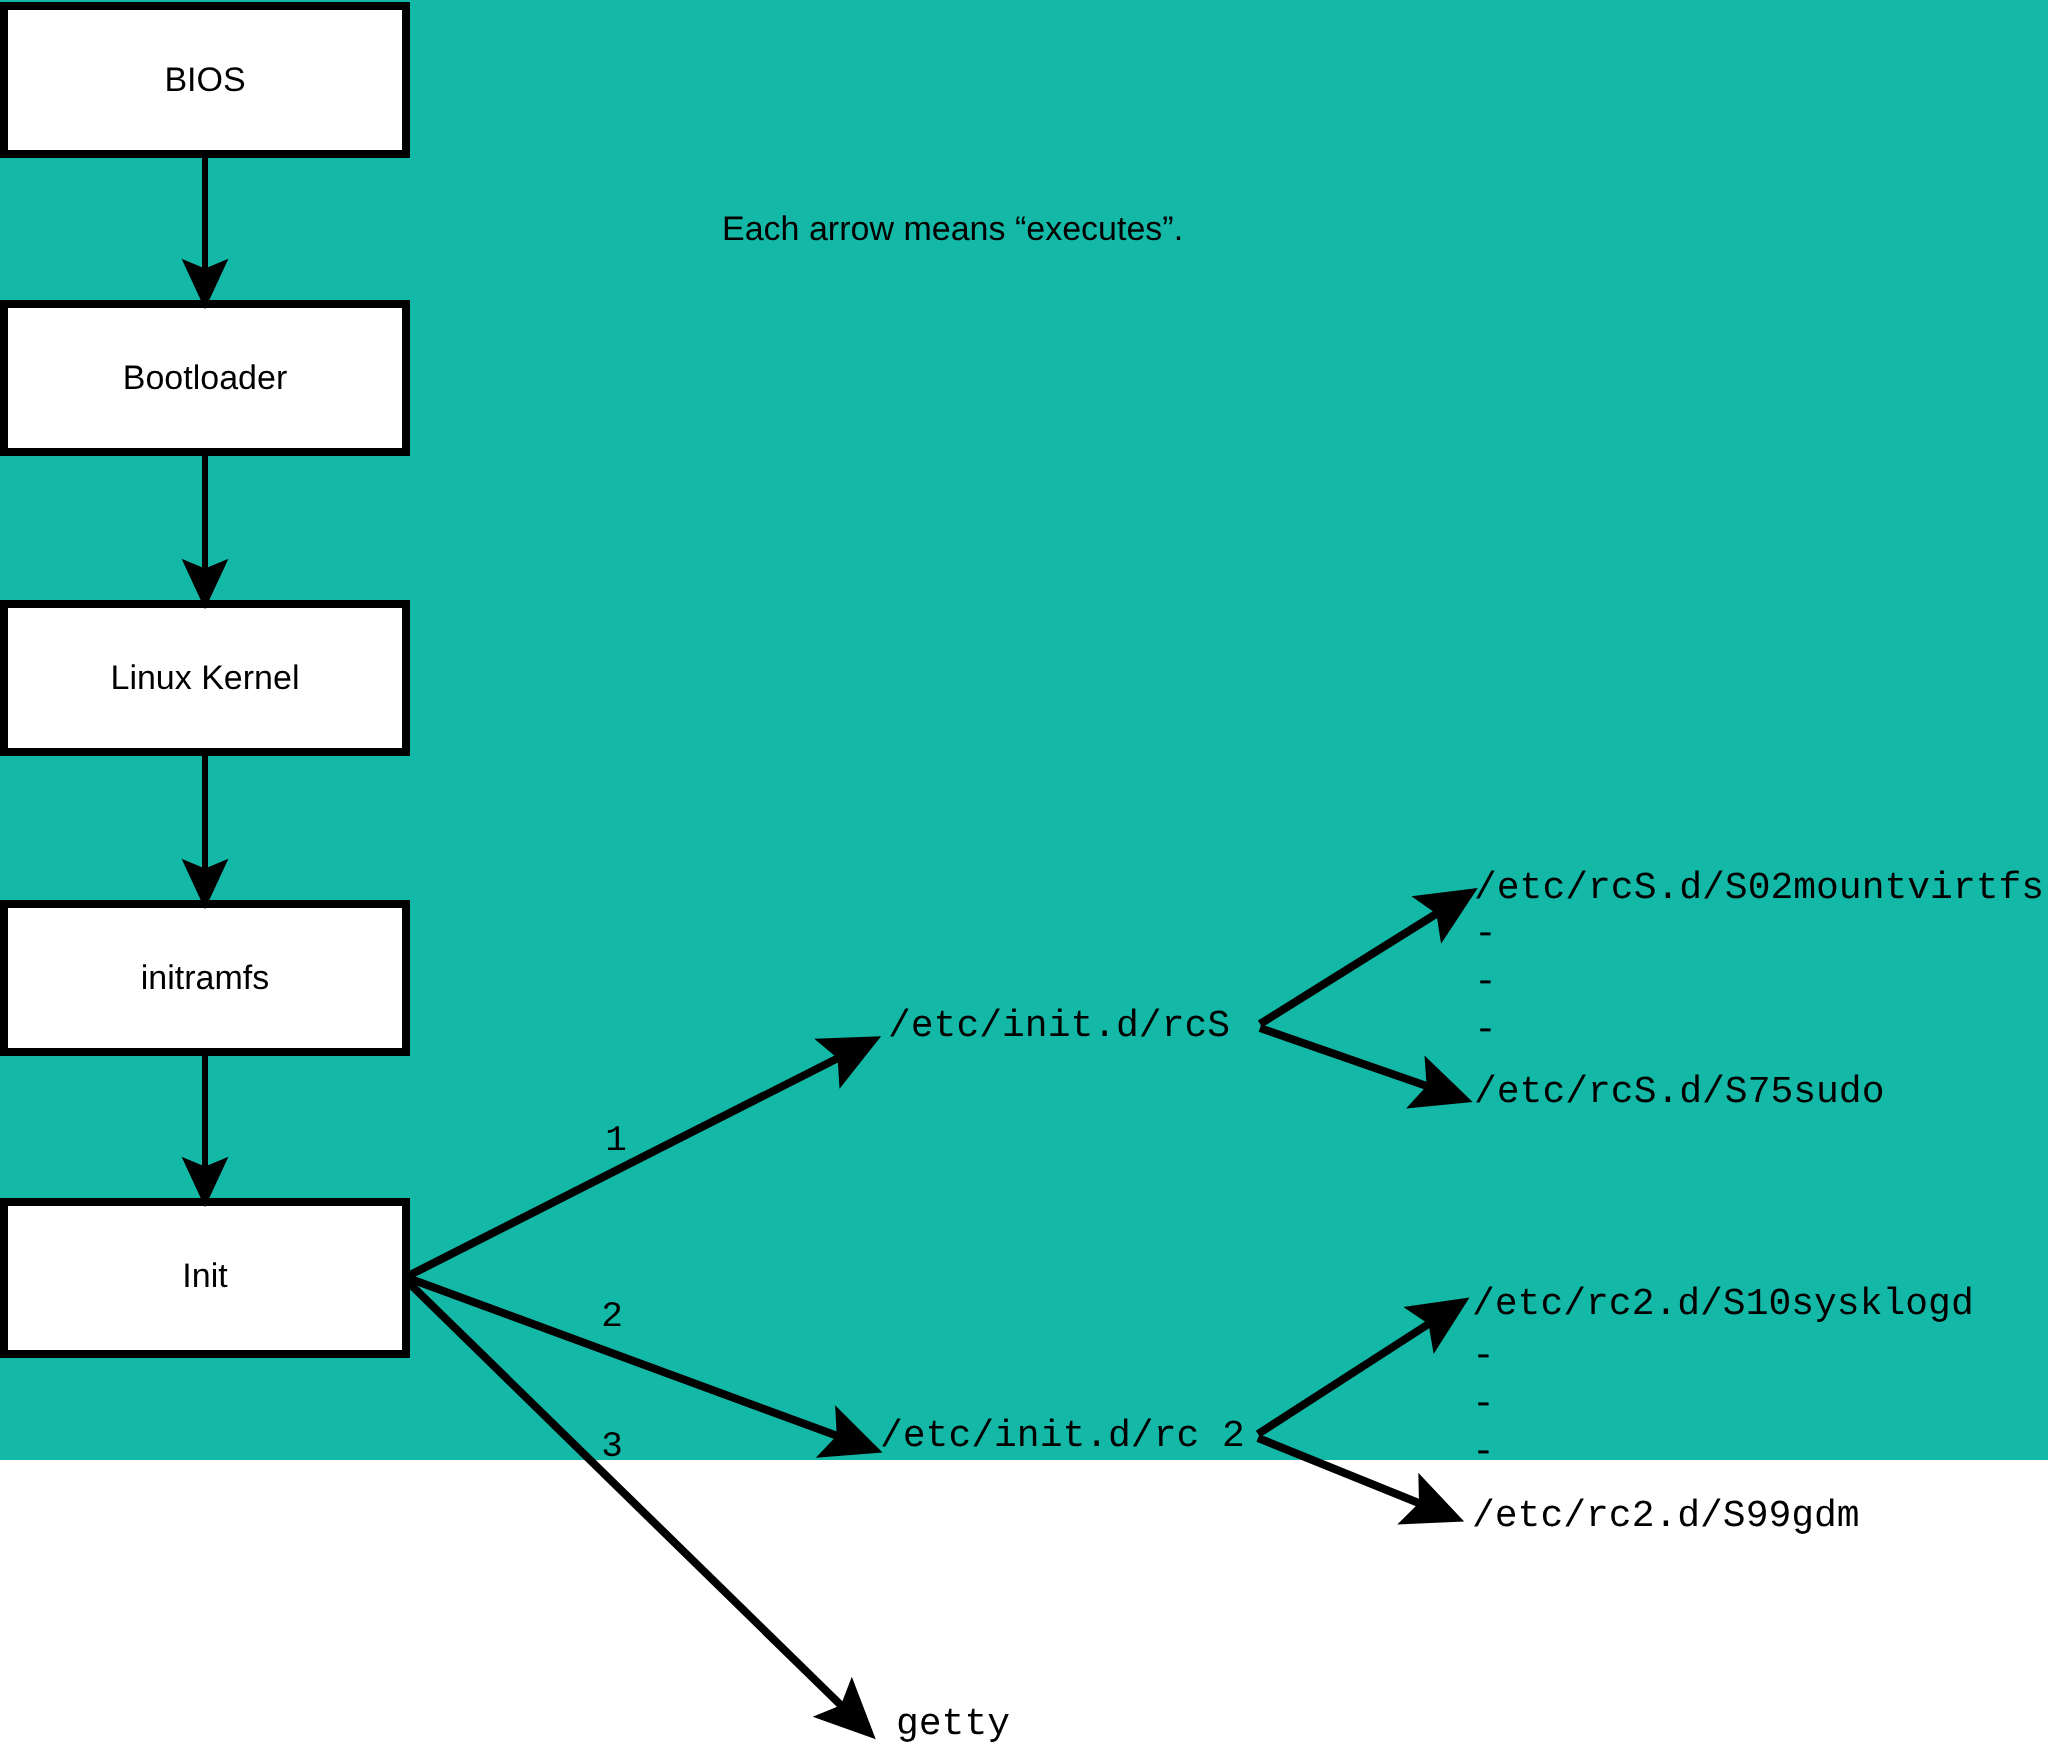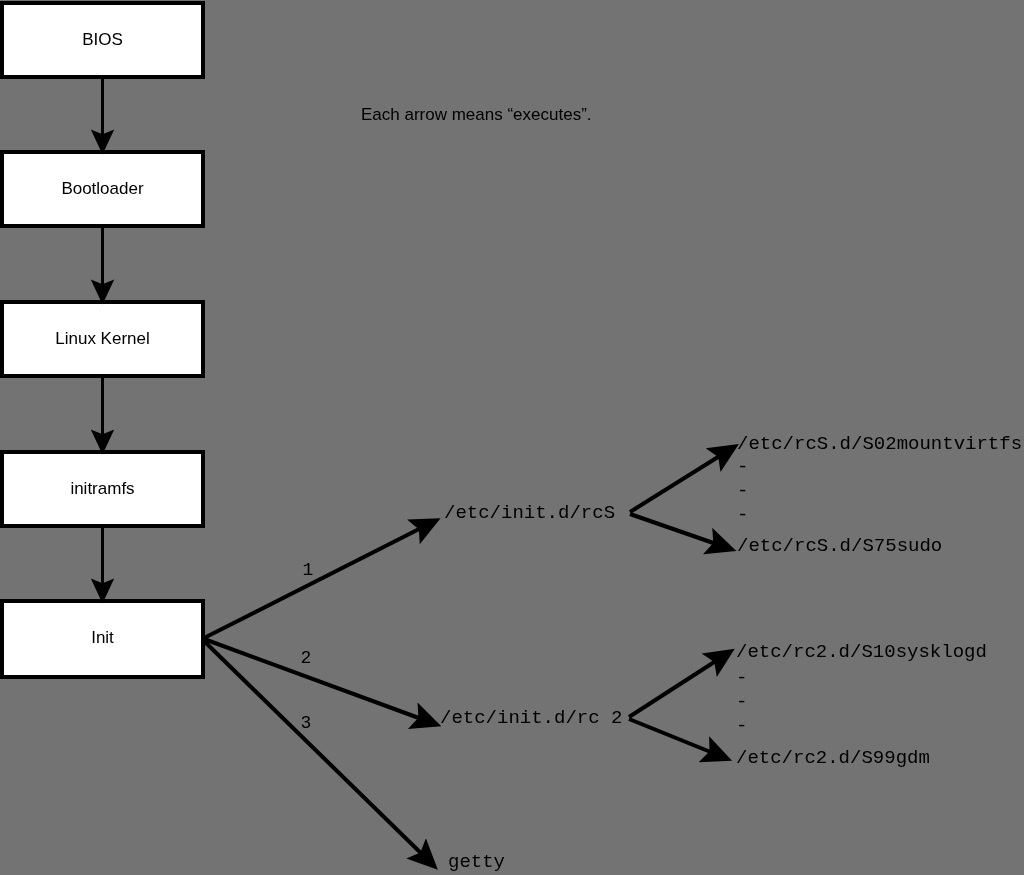--- a/index.html
+++ b/index.html
@@ -9,22 +9,22 @@
   }
   body {
     width: 1024px;
     height: 875px;
     overflow: hidden;
     font-family: "Liberation Sans", sans-serif;
   }
   #diagram-root {
     position: relative;
     width: 1024px;
-    height: 875px;
-    background: #737373;
+    height: 730px;
+    background: #14b8a6;
     text-align: right;
   }
   svg#boot-diagram {
     display: block;
     width: 1024px;
     height: 875px;
   }
   .box-rect {
     fill: #ffffff;
     stroke: #000000;

